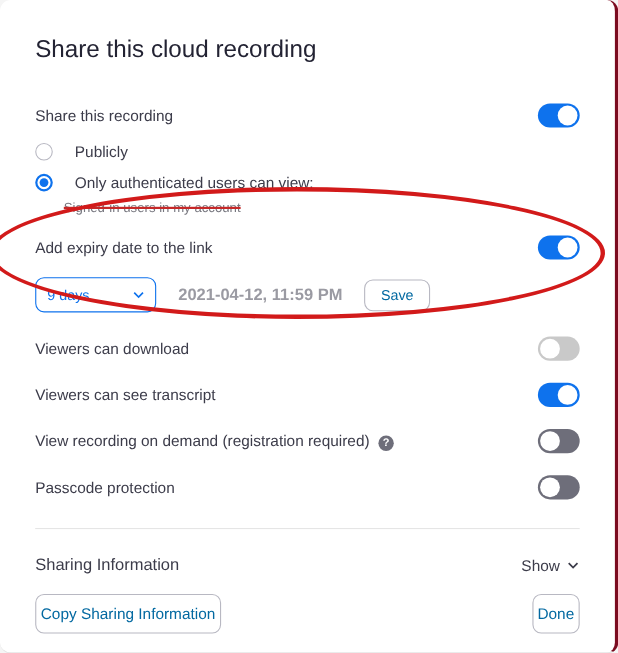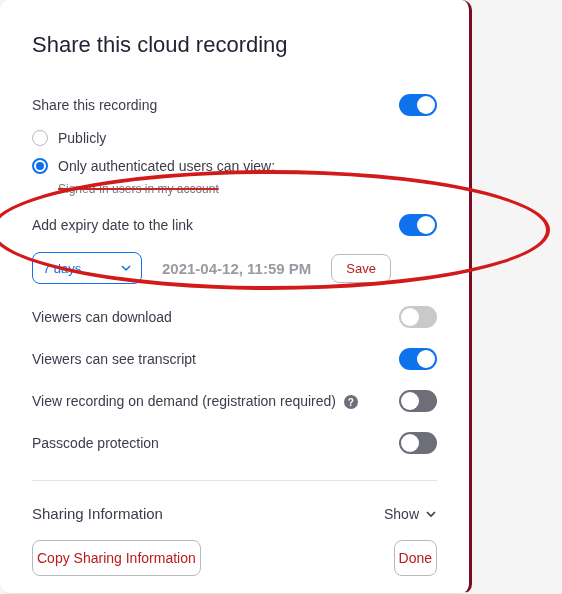--- a/index.html
+++ b/index.html
@@ -8,21 +8,21 @@
     font-family: -apple-system, BlinkMacSystemFont, "Segoe UI", Helvetica, Arial, sans-serif;
     background: #f5f5f5;
     width: 562px;
     height: 594px;
     position: relative;
     overflow: hidden;
   }
   .dialog {
     position: relative;
     background: #ffffff;
-    width: 472px;
+    width: 562px;
     height: 594px;
     border-radius: 10px;
     padding: 32px 32px 24px 32px;
     border-right: 3px solid #7b0b20;
     border-bottom: 1px solid #e5e5e5;
   }
   .title {
     font-size: 22px;
     font-weight: 400;
     color: #232333;
@@ -59,21 +59,21 @@
   }
   .toggle.off .knob { left: 2px; }
   .toggle.on  .knob { left: 18px; }
   .toggle.dark { background: #6e6e7a; }
   .toggle.dark .knob { background: #ffffff; }
   
   .radio-group { margin-top: -2px; margin-bottom: 4px; }
   .radio-item {
     display: flex;
     align-items: center;
-    gap: 10px;
+    gap: 20px;
     padding: 6px 0;
     font-size: 14px;
     color: #3c3c4a;
     cursor: pointer;
   }
   .radio {
     width: 16px;
     height: 16px;
     border-radius: 50%;
     border: 1px solid #b8b8c2;
@@ -120,21 +120,21 @@
   }
   .select .chev { line-height: 0; }
   .date-preview {
     color: #9a9aa2;
     font-size: 15px;
     font-weight: bold;
   }
   .btn {
     border: 1px solid #b8b8c2;
     background: #ffffff;
-    color: #b91c1c;
+    color: #0369a1;
     font-size: 13px;
     border-radius: 8px;
     padding: 6px 14px;
     cursor: pointer;
   }
   .help-icon {
     display: inline-flex;
     width: 14px;
     height: 14px;
     border-radius: 50%;
@@ -209,21 +209,21 @@
   </div>
 
   <div class="row" style="padding-top:4px;">
     <span class="lbl">Add expiry date to the link</span>
     <div class="toggle on">
         <span class="knob"></span>
       </div>
   </div>
   <div class="expiry-controls">
     <div class="select">
-      <span>7 days</span>
+      <span>9 days</span>
       <span class="chev">
         <svg width="10" height="10" viewBox="0 0 10 10">
             <path d="M1 3 L5 7 L9 3" fill="none" stroke="#0e72ed" stroke-width="1.5"></path>
           </svg>
       </span>
     </div>
     <span class="date-preview">2021-04-12, 11:59 PM</span>
     <button class="btn">Save</button>
   </div>
 

